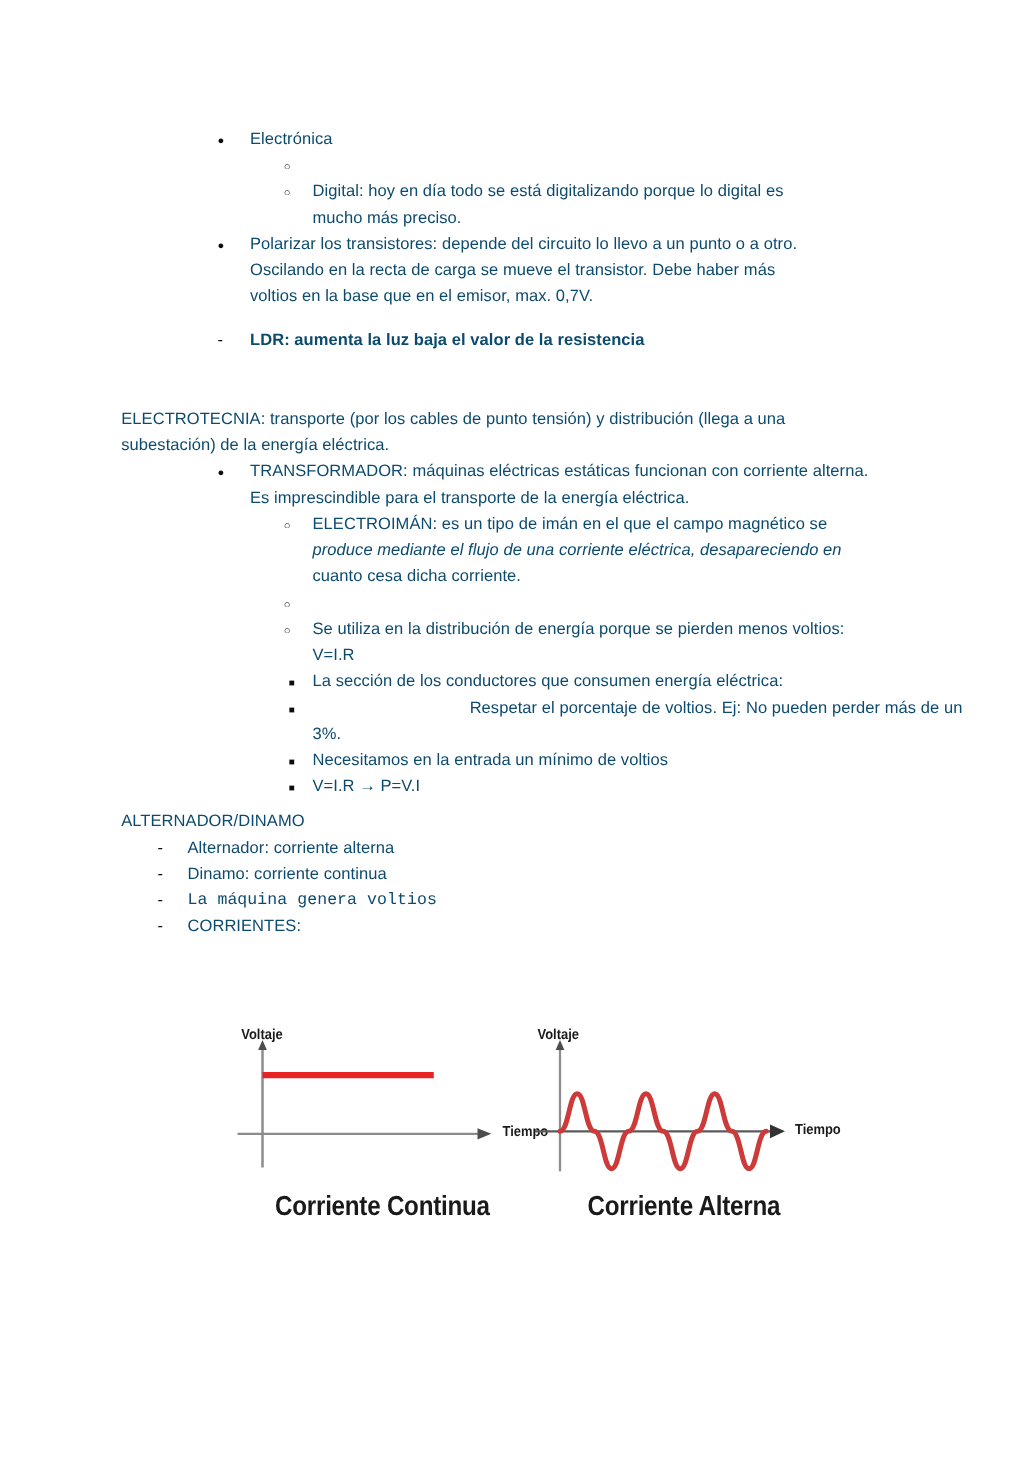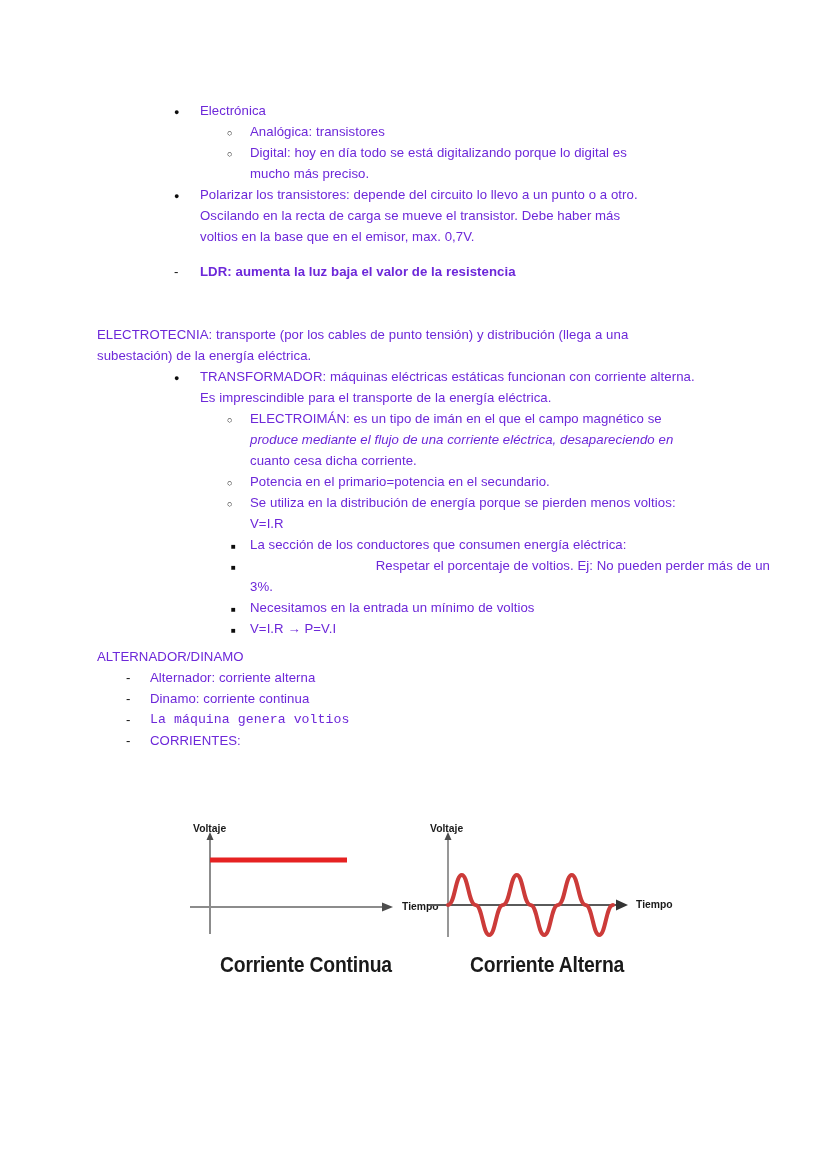--- a/index.html
+++ b/index.html
@@ -20,21 +20,21 @@
     position: absolute;
     inset: 0;
     background: #ffffff;
   }
 
   
   .txt {
     position: absolute;
     font-size: 13.2px;
     line-height: 21px;
-    color: #6d28d9;
+    color: #0c4a6e;
     letter-spacing: 0.005em;
     white-space: pre-wrap;
   }
 
   
   .marker {
     position: absolute;
     font-size: 13.2px;
     line-height: 21px;
     color: #0d0d0d;
@@ -73,21 +73,20 @@
 </style>
 </head>
 <body>
 
 <div class="page">
 
   <span class="marker disc" style="left:174px; top:100px;"></span>
   <div class="txt" style="left:200px; top:100px; width:560px;">Electrónica</div>
 
   <span class="marker circle" style="left:227px; top:121px;"></span>
-  <div class="txt" style="left:250px; top:121px; width:510px;">Analógica: transistores</div>
 
   <span class="marker circle" style="left:227px; top:142px;"></span>
   <div class="txt" style="left:250px; top:142px; width:510px;">Digital: hoy en día todo se está digitalizando porque lo digital es</div>
   <div class="txt" style="left:250px; top:163px; width:510px;">mucho más preciso.</div>
 
   <span class="marker disc" style="left:174px; top:184px;"></span>
   <div class="txt" style="left:200px; top:184px; width:560px;">Polarizar los transistores: depende del circuito lo llevo a un punto o a otro.</div>
   <div class="txt" style="left:200px; top:205px; width:560px;">Oscilando en la recta de carga se mueve el transistor. Debe haber más</div>
   <div class="txt" style="left:200px; top:226px; width:560px;">voltios en la base que en el emisor, max. 0,7V.</div>
 
@@ -100,21 +99,20 @@
   <span class="marker disc" style="left:174px; top:366px;"></span>
   <div class="txt" style="left:200px; top:366px; width:600px;">TRANSFORMADOR: máquinas eléctricas estáticas funcionan con corriente alterna.</div>
   <div class="txt" style="left:200px; top:387px; width:600px;">Es imprescindible para el transporte de la energía eléctrica.</div>
 
   <span class="marker circle" style="left:227px; top:408px;"></span>
   <div class="txt" style="left:250px; top:408px; width:520px;">ELECTROIMÁN: es un tipo de imán en el que el campo magnético se</div>
   <div class="txt" style="left:250px; top:429px; width:520px;font-style:italic;">produce mediante el flujo de una corriente eléctrica, desapareciendo en</div>
   <div class="txt" style="left:250px; top:450px; width:520px;">cuanto cesa dicha corriente.</div>
 
   <span class="marker circle" style="left:227px; top:471px;"></span>
-  <div class="txt" style="left:250px; top:471px; width:520px;">Potencia en el primario=potencia en el secundario.</div>
 
   <span class="marker circle" style="left:227px; top:492px;"></span>
   <div class="txt" style="left:250px; top:492px; width:520px;">Se utiliza en la distribución de energía porque se pierden menos voltios:</div>
   <div class="txt" style="left:250px; top:513px; width:520px;">V=I.R</div>
 
   <span class="marker square" style="left:231px; top:534px;"></span>
   <div class="txt" style="left:250px; top:534px; width:520px;">La sección de los conductores que consumen energía eléctrica:</div>
 
   <span class="marker square" style="left:231px; top:555px;"></span>
   <div class="txt" style="left:250px; top:555px; width:520px;text-align:right;">Respetar el porcentaje de voltios. Ej: No pueden perder más de un</div>

